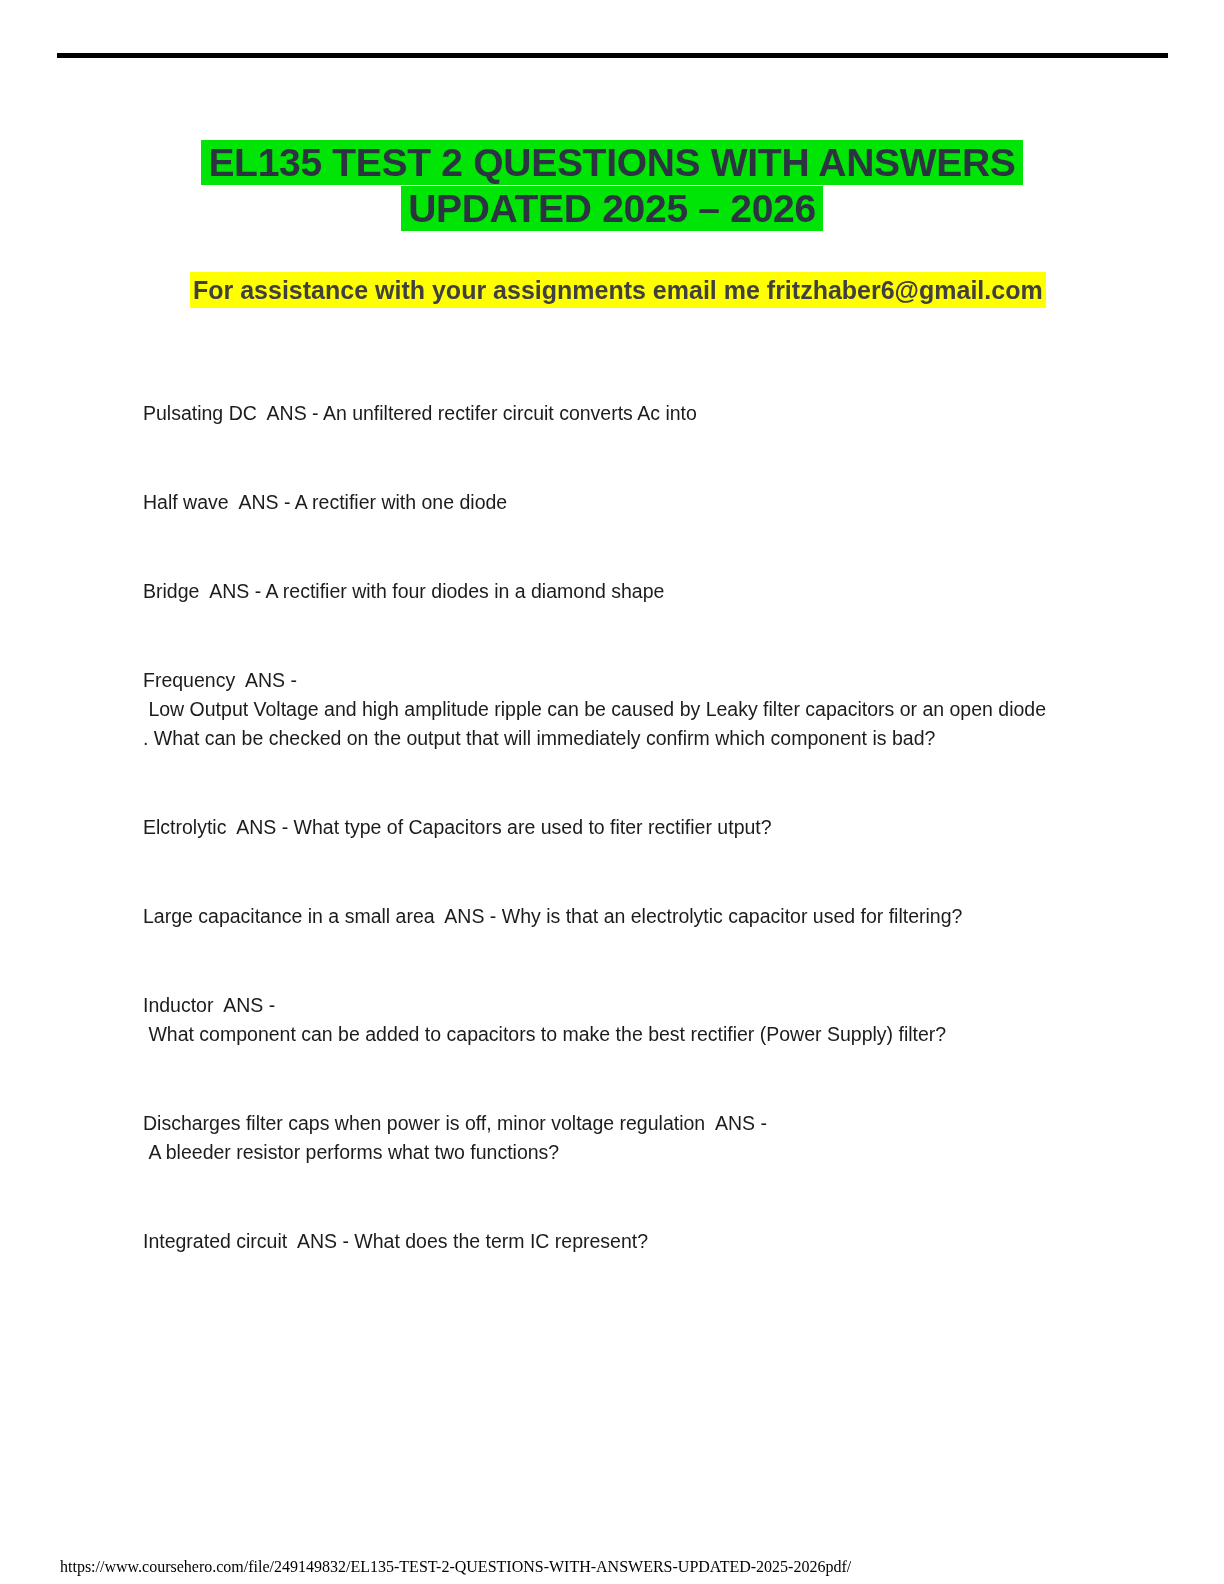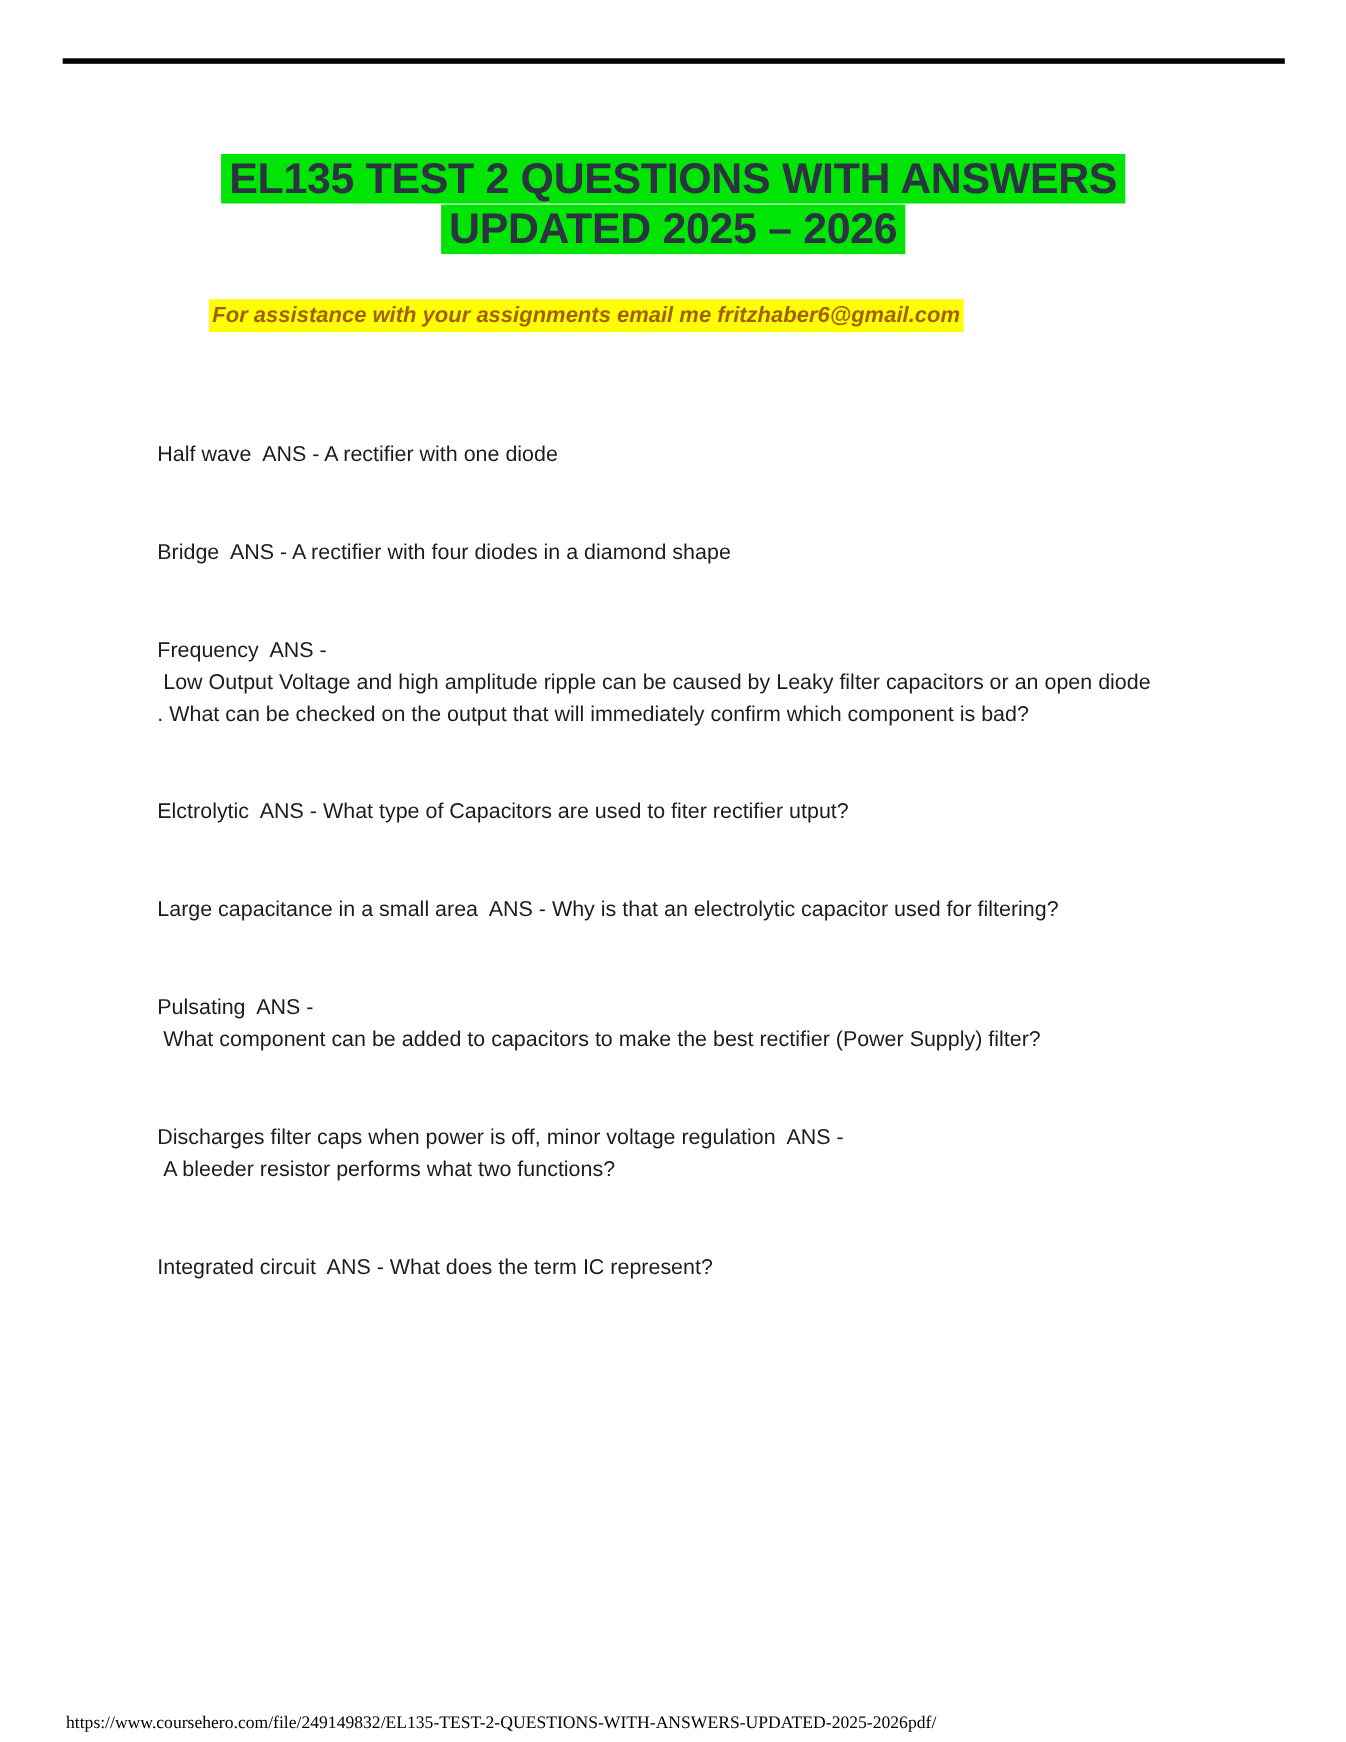--- a/index.html
+++ b/index.html
@@ -36,23 +36,22 @@
   .hl-green {
     background: var(--title_highlight, #00e406);
     padding: 1px 7px;
     box-decoration-break: clone;
   }
   .contact {
     position: absolute;
     left: 190px;
     top: 276px;
     font-weight: bold;
-    font-size: 20px;
-    color: #a16207;
-    font-style: italic;
+    font-size: 25px;
+    color: #404040;
   }
   .hl-yellow {
     background: var(--contact_highlight, #ffff00);
     padding: 4px 3px;
   }
   .qa {
     position: absolute;
     left: 143px;
     top: 399px;
     width: 965px;
@@ -84,25 +83,26 @@
 <body>
 
 <div class="page">
   <div class="top-rule"></div>
 
   <h1 class="title"><span class="hl-green">EL135 TEST 2 QUESTIONS WITH ANSWERS</span><br><span class="hl-green">UPDATED 2025 – 2026</span></h1>
 
   <div class="contact"><span class="hl-yellow">For assistance with your assignments email me fritzhaber6@gmail.com</span></div>
 
   <div class="qa" id="qa-container">
+      <div class="para"><div class="qa-line">Pulsating DC  ANS - An unfiltered rectifer circuit converts Ac into</div></div>
       <div class="para"><div class="qa-line">Half wave  ANS - A rectifier with one diode</div></div>
       <div class="para"><div class="qa-line">Bridge  ANS - A rectifier with four diodes in a diamond shape</div></div>
       <div class="para"><div class="qa-line">Frequency  ANS -</div><div class="qa-line"> Low Output Voltage and high amplitude ripple can be caused by Leaky filter capacitors or an open diode</div><div class="qa-line">. What can be checked on the output that will immediately confirm which component is bad?</div></div>
       <div class="para"><div class="qa-line">Elctrolytic  ANS - What type of Capacitors are used to fiter rectifier utput?</div></div>
       <div class="para"><div class="qa-line">Large capacitance in a small area  ANS - Why is that an electrolytic capacitor used for filtering?</div></div>
-      <div class="para"><div class="qa-line">Pulsating  ANS -</div><div class="qa-line"> What component can be added to capacitors to make the best rectifier (Power Supply) filter?</div></div>
+      <div class="para"><div class="qa-line">Inductor  ANS -</div><div class="qa-line"> What component can be added to capacitors to make the best rectifier (Power Supply) filter?</div></div>
       <div class="para"><div class="qa-line">Discharges filter caps when power is off, minor voltage regulation  ANS -</div><div class="qa-line"> A bleeder resistor performs what two functions?</div></div>
       <div class="para"><div class="qa-line">Integrated circuit  ANS - What does the term IC represent?</div></div>
     </div>
 
 
   <div class="footer-url">https://www.coursehero.com/file/249149832/EL135-TEST-2-QUESTIONS-WITH-ANSWERS-UPDATED-2025-2026pdf/</div>
 </div>
 
 </body></html>

